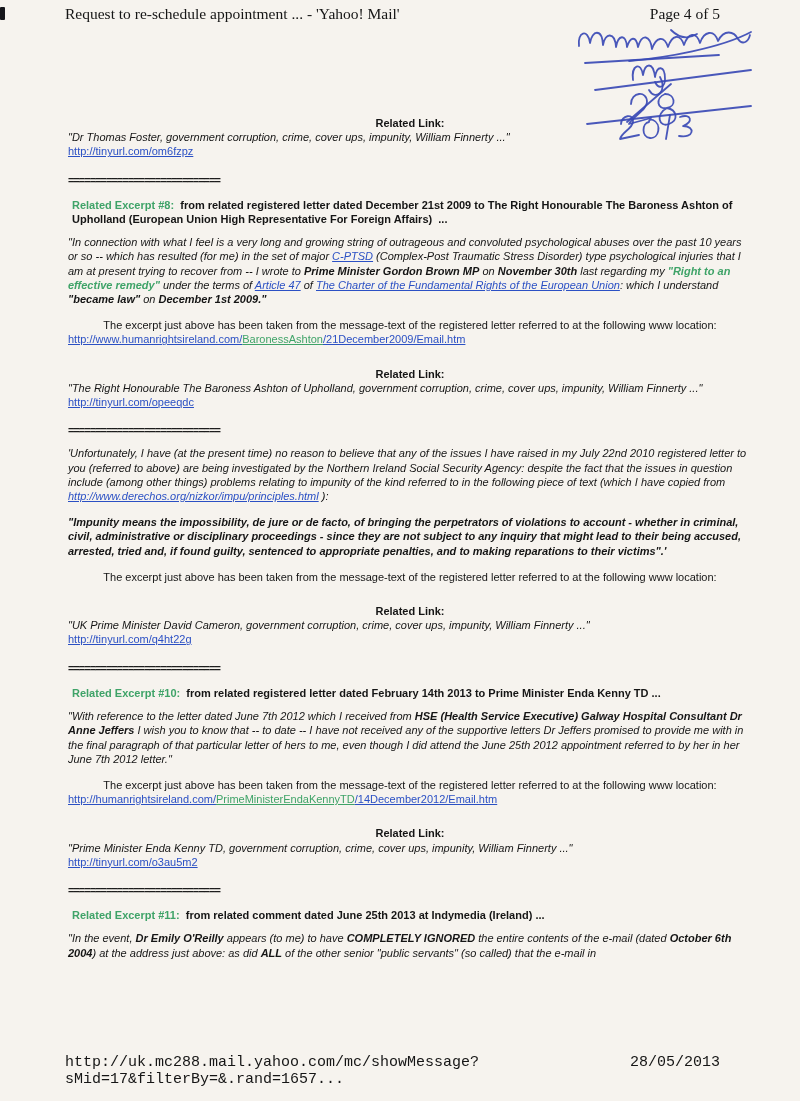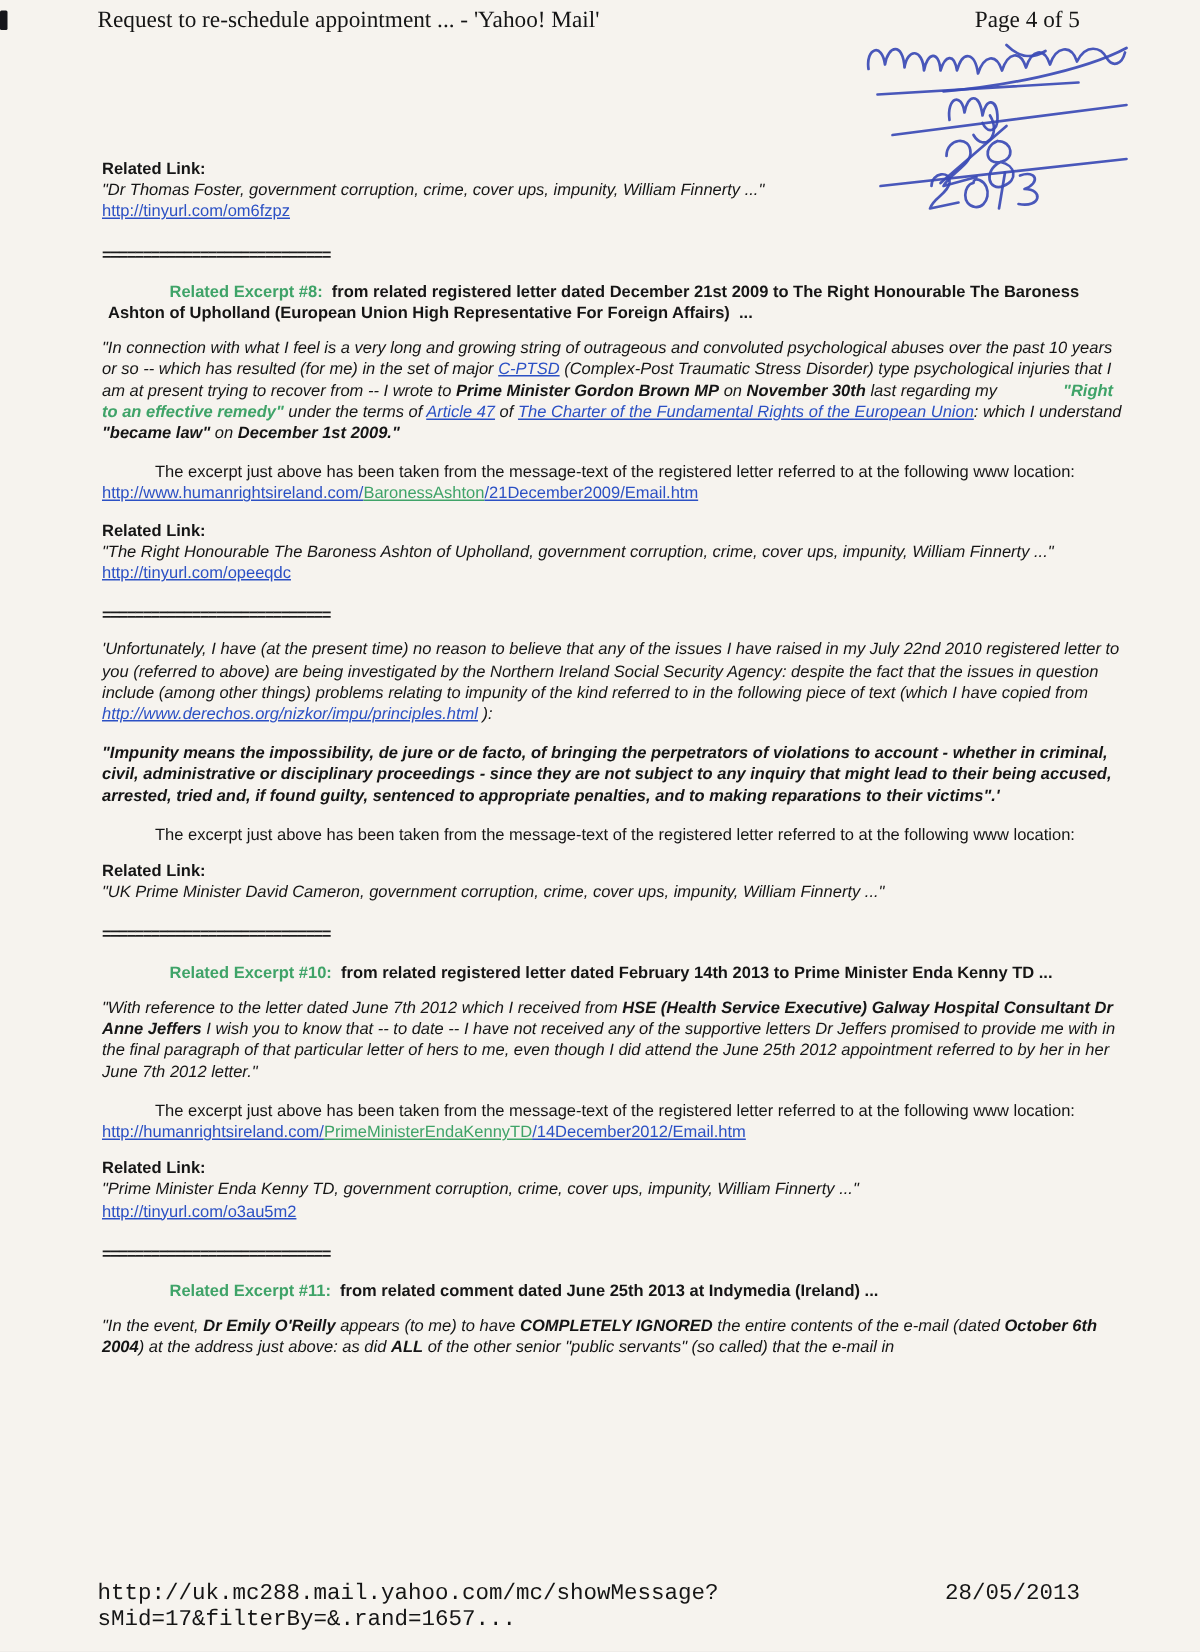--- a/index.html
+++ b/index.html
@@ -11,29 +11,29 @@
   .speck{position:absolute;left:0;top:7px;width:5px;height:13px;background:#15151a;border-radius:1px;}
   .hdr{
     position:absolute;top:5px;left:65px;right:80px;
     display:flex;justify-content:space-between;
     font-family:"Liberation Serif",serif;font-size:15.5px;
   }
   .handwriting{position:absolute;left:573px;top:20px;width:182px;height:122px;}
   .handwriting path{fill:none;stroke:var(--ink,#3a4ab5);stroke-width:1.8;stroke-linecap:round;stroke-linejoin:round;opacity:.92;}
   .doc{position:absolute;top:96px;left:68px;width:684px;font-size:11px;line-height:14.2px;}
   .blk{white-space:pre-wrap;}
-  .label{font-weight:700;margin-top:10px;}
+  .label{font-weight:700;margin-top:20px;text-align:center;}
   .quote{}
   .sep{font-weight:700;letter-spacing:-1px;color:#1d1d1d;margin-top:14px;}
   .heading{font-weight:700;margin-top:11px;margin-bottom:9px;padding-left:4px;}
   .para{margin-top:9px;margin-bottom:12px;}
   .plain{margin-top:12px;text-align:center;}
   .s-b{font-weight:700;}
   .s-i{font-style:italic;}
-  .s-g{color:var(--green,#3fa368);margin-left:41px;}
+  .s-g{color:var(--green,#3fa368);}
   .s-a{color:var(--link,#2b50c4);text-decoration:underline;}
   .s-ag{color:var(--green,#3fa368);text-decoration:underline;}
   .ftr{
     position:absolute;bottom:13px;left:65px;right:80px;
     font-family:Liberation Mono, monospace;font-size:15px;display:flex;
   }
   .ftr-date{margin-left:40px;}
 </style>
 </head>
 <body>
@@ -78,20 +78,21 @@
       <div class="blk link"><span class="s-a">http://www.humanrightsireland.com/</span><span class="s-ag">BaronessAshton</span><span class="s-a">/21December2009/Email.htm</span></div>
       <div class="blk label"><span class="s-b">Related Link:</span></div>
       <div class="blk quote"><span class="s-i">"The Right Honourable The Baroness Ashton of Upholland, government corruption, crime, cover ups, impunity, William Finnerty ..."</span></div>
       <div class="blk link"><span class="s-a">http://tinyurl.com/opeeqdc</span></div>
       <div class="blk sep"><span class="">============================</span></div>
       <div class="blk para"><span class="s-i">'Unfortunately, I have (at the present time) no reason to believe that any of the issues I have raised in my July 22nd 2010 registered letter to you (referred to above) are being investigated by the Northern Ireland Social Security Agency: despite the fact that the issues in question include (among other things) problems relating to impunity of the kind referred to in the following piece of text (which I have copied from </span><span class="s-i s-a">http://www.derechos.org/nizkor/impu/principles.html</span><span class="s-i"> ):</span></div>
       <div class="blk para"><span class="s-i s-b">"Impunity means the impossibility, de jure or de facto, of bringing the perpetrators of violations to account - whether in criminal, civil, administrative or disciplinary proceedings - since they are not subject to any inquiry that might lead to their being accused, arrested, tried and, if found guilty, sentenced to appropriate penalties, and to making reparations to their victims".'</span></div>
       <div class="blk plain"><span class="">The excerpt just above has been taken from the message-text of the registered letter referred to at the following www location:</span></div>
       <div class="blk label"><span class="s-b">Related Link:</span></div>
       <div class="blk quote"><span class="s-i">"UK Prime Minister David Cameron, government corruption, crime, cover ups, impunity, William Finnerty ..."</span></div>
+      <div class="blk link"><span class="s-a">http://tinyurl.com/q4ht22g</span></div>
       <div class="blk sep"><span class="">============================</span></div>
       <div class="blk heading"><span class="s-b s-g">Related Excerpt #10:</span><span class="s-b">  from related registered letter dated February 14th 2013 to Prime Minister Enda Kenny TD ...</span></div>
       <div class="blk para"><span class="s-i">"With reference to the letter dated June 7th 2012 which I received from </span><span class="s-i s-b">HSE (Health Service Executive) Galway Hospital Consultant Dr Anne Jeffers</span><span class="s-i"> I wish you to know that -- to date -- I have not received any of the supportive letters Dr Jeffers promised to provide me with in the final paragraph of that particular letter of hers to me, even though I did attend the June 25th 2012 appointment referred to by her in her June 7th 2012 letter."</span></div>
       <div class="blk plain"><span class="">The excerpt just above has been taken from the message-text of the registered letter referred to at the following www location:</span></div>
       <div class="blk link"><span class="s-a">http://humanrightsireland.com/</span><span class="s-ag">PrimeMinisterEndaKennyTD</span><span class="s-a">/14December2012/Email.htm</span></div>
       <div class="blk label"><span class="s-b">Related Link:</span></div>
       <div class="blk quote"><span class="s-i">"Prime Minister Enda Kenny TD, government corruption, crime, cover ups, impunity, William Finnerty ..."</span></div>
       <div class="blk link"><span class="s-a">http://tinyurl.com/o3au5m2</span></div>
       <div class="blk sep"><span class="">============================</span></div>
       <div class="blk heading"><span class="s-b s-g">Related Excerpt #11:</span><span class="s-b">  from related comment dated June 25th 2013 at Indymedia (Ireland) ...</span></div>

